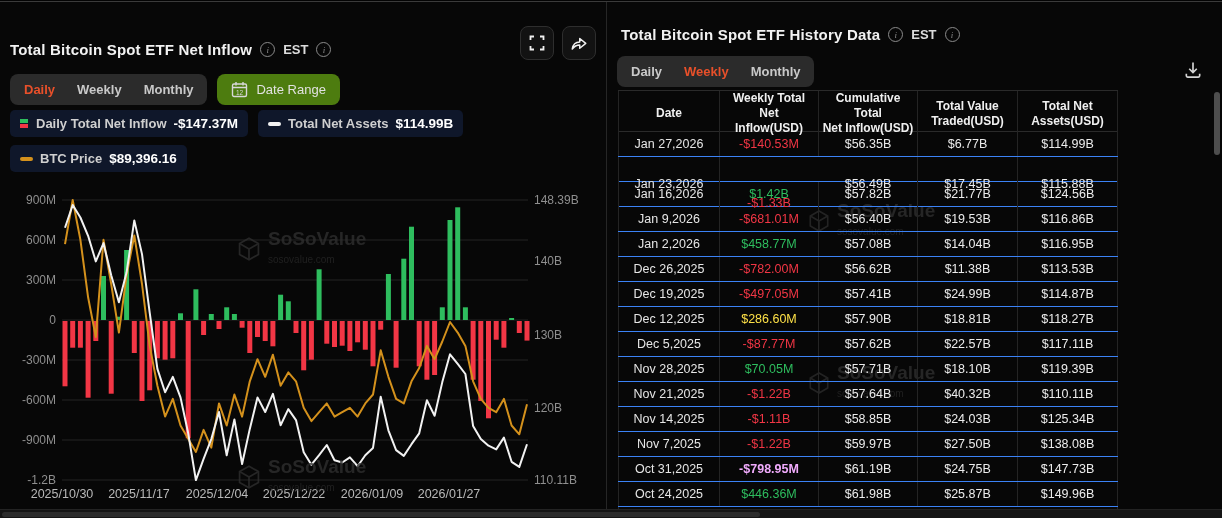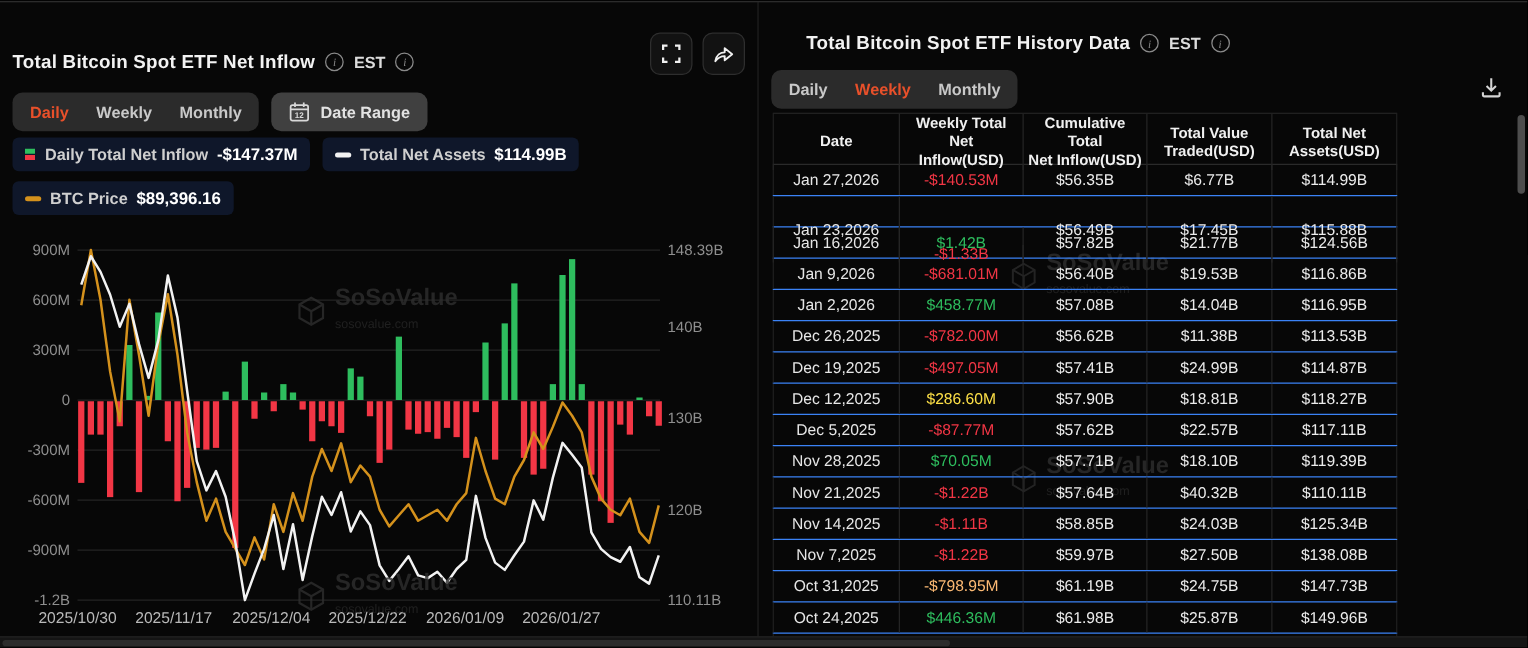--- a/index.html
+++ b/index.html
@@ -26,22 +26,22 @@
               display:flex; align-items:center; justify-content:center; color:#f0f0f0; cursor:pointer; }
   .icon-btn svg { display:block; }
 
   
   .controls { position:absolute; left:10px; display:flex; gap:10px; }
   .pl-controls { top:72px; }
   .pr-controls { top:54px; }
   .pill { display:inline-flex; align-items:center; background:#2b2b2b; border-radius:8px; padding:3px; }
   .tab { font-size:13px; font-weight:700; color:#c9c9c9; padding:5px 11px; border-radius:6px; cursor:pointer; }
   .tab.active { color:#e8502a; }
-  .date-range { display:inline-flex; align-items:center; gap:8px; background:#404040; border:none;
-                border-radius:8px; padding:5px 14px; color:#e2e2e2; font-size:13px; font-weight:700;
+  .date-range { display:inline-flex; align-items:center; gap:8px; background:#4d7c0f; border:none;
+                border-radius:8px; padding:5px 14px; color:#e2e2e2; font-size:13px; font-weight:400;
                 font-family:inherit; cursor:pointer; }
   .date-range svg { display:block; }
 
   
   .legend { position:absolute; top:108px; left:10px; width:560px; display:flex; flex-wrap:wrap; gap:8px 10px; }
   .chip { display:inline-flex; align-items:center; gap:7px; background:#0f172a; border-radius:5px;
           padding:6px 10px; font-size:13px; color:#cfcfcf;font-weight:bold; }
   .chip b { color:#fff; font-size:13.5px; }
   .sw-bar { width:9px; height:10px; display:flex; flex-direction:column; gap:1px; }
   .sw-bar i { display:block; width:8px; height:4px; }
@@ -53,21 +53,21 @@
   .xlbl  { font-size:12.5px; fill:#b9b9b9; font-family:"Liberation Sans",sans-serif; }
 
   
   .wm { position:absolute; display:flex; align-items:center; gap:6px; color:#2e2e2e; opacity:.8;
         pointer-events:none; z-index:1; }
   .wm svg { flex:0 0 auto; }
   .wm-t { font-size:19px; font-weight:700; line-height:18px; }
   .wm-s { font-size:10px; color:#262626; }
 
   
-  .rp-head { position:absolute; top:24px; left:14px; display:flex; align-items:center; gap:8px;margin-left:24px; }
+  .rp-head { position:absolute; top:24px; left:14px; display:flex; align-items:center; gap:8px; }
   .dl-btn { position:absolute; top:56px; right:16px; width:26px; height:26px; background:none; border:none;
             color:#d5d5d5; cursor:pointer; }
   .tbl { position:absolute; top:88px; left:11px; width:500px; bottom:0; overflow:hidden; z-index:2; }
   .trow { display:grid; grid-template-columns:102px 99px 99px 100px 100px; }
   .thead { height:42px; border-top:1px solid #2a2a2a; border-bottom:1px solid #2a2a2a; }
   .thead .cell { font-size:12px; font-weight:700; color:#f0f0f0; line-height:1.25; }
   .cell { display:flex; align-items:center; justify-content:center; text-align:center;
           border-right:1px solid #242424; padding:0 2px; }
   .cell:first-child { border-left:1px solid #242424; }
   .tbody .trow { height:25px; border-bottom:1px solid #3b82f6; }
@@ -406,21 +406,21 @@
           </div>
           <div class="trow">
             <div class="cell date">Nov 7,2025</div>
             <div class="cell" style="color: rgb(242, 54, 69);">-$1.22B</div>
             <div class="cell">$59.97B</div>
             <div class="cell">$27.50B</div>
             <div class="cell">$138.08B</div>
           </div>
           <div class="trow">
             <div class="cell date">Oct 31,2025</div>
-            <div class="cell" style="color: #fdba74;">-$798.95M</div>
+            <div class="cell" style="color: #f0abfc; font-weight: bold;">-$798.95M</div>
             <div class="cell">$61.19B</div>
             <div class="cell">$24.75B</div>
             <div class="cell">$147.73B</div>
           </div>
           <div class="trow">
             <div class="cell date">Oct 24,2025</div>
             <div class="cell" style="color: rgb(46, 189, 94);">$446.36M</div>
             <div class="cell">$61.98B</div>
             <div class="cell">$25.87B</div>
             <div class="cell">$149.96B</div>

